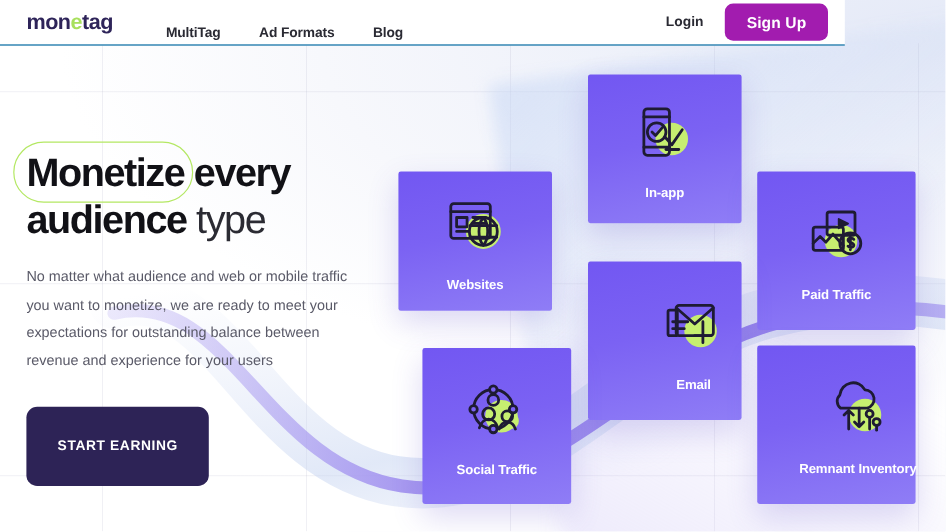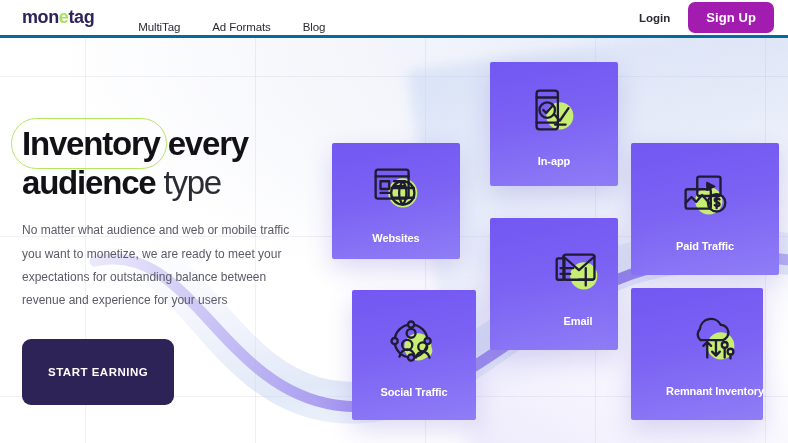--- a/index.html
+++ b/index.html
@@ -34,29 +34,29 @@
   }
   .bg-sheen2 {
     position:absolute; right:-40px; bottom:-70px; width:360px; height:280px;
     background: linear-gradient(30deg, rgba(208,200,246,.45), rgba(240,240,252,0) 70%);
     filter: blur(10px);
   }
   .wave { position:absolute; left:0; bottom:0; width:788px; height:300px; }
 
   
   .header {
-    position: absolute; left:0; top:0; width:788px; height:38px;
+    position: absolute; left:0; top:0; width:704px; height:38px;
     background:#ffffff; z-index: 30;
     display:flex; align-items:center;
-    border-bottom:3px solid #0369a1;
+    border-bottom:1px solid #0369a1;
   }
   .logo { margin-left:22px; font-size:18px; font-weight:700; letter-spacing:-.4px; color:#2e2459; display:flex; align-items:baseline; }
   .logo .grn { color:#a8e05c; font-weight:700; }
   .nav { display:flex; gap:32px; margin-left:44px; }
-  .nav a { font-size:11.5px; font-weight:400; color:#2a2a33; text-decoration:none; letter-spacing:-.1px;margin-top:18px; }
+  .nav a { font-size:11.5px; font-weight:700; color:#2a2a33; text-decoration:none; letter-spacing:-.1px;margin-top:18px; }
   .header-right { margin-left:auto; margin-right:14px; display:flex; align-items:center; gap:18px; }
   .login { font-size:11.5px; font-weight:700; color:#2a2a33; cursor:pointer; }
   .signup {
     background:#a21caf; color:#fff; font-size:13px; font-weight:700;
     padding:8px 18px; border-radius:7px; border:none; cursor:pointer;
     letter-spacing:.1px;
   }
 
   
   .left { position:absolute; left:22px; top:125px; width:300px; z-index:10; }
@@ -84,21 +84,21 @@
     display:flex; flex-direction:column; align-items:center; justify-content:center;
     cursor:pointer;
   }
   .card .icon { width:62px; height:62px; display:block; }
   .card .lbl {
     margin-top:12px; color:#ffffff; font-size:11px; font-weight:700; letter-spacing:-.1px;
     text-align:center; white-space:nowrap;
   }
   .c-websites { left:332px; top:143px; width:128px; height:116px; }
   .c-inapp    { left:490px; top:62px;  width:128px; height:124px; }
-  .c-paid     { left:631px; top:143px; width:148px; height:132px; }
+  .c-paid     { left:631px; top:143px; width:132px; height:132px; }
   .c-email    { left:490px; top:218px; width:128px; height:132px;padding-left:48px; }
   .c-social   { left:352px; top:290px; width:124px; height:130px; }
   .c-remnant  { left:631px; top:288px; width:132px; height:132px;padding-left:36px; }
 </style>
 </head>
 <body>
 
 <div id="page">
 
   <div class="bg-base"></div>
@@ -136,21 +136,21 @@
       <a href="#">Blog</a>
     </nav>
     <div class="header-right">
       <span class="login">Login</span>
       <button class="signup">Sign Up</button>
     </div>
   </div>
 
   <div class="left">
     <h1 class="h1">
-      <span class="pill-wrap"><span>Inventory</span></span><span> every</span><br>
+      <span class="pill-wrap"><span>Monetize</span></span><span> every</span><br>
       <span>audience</span><span class="light"> type</span>
     </h1>
     <p class="sub">No matter what audience and web or mobile traffic you want to monetize, we are ready to meet your expectations for outstanding balance between revenue and experience for your users</p>
     <button class="cta">START EARNING</button>
   </div>
 
   <div class="cards">
 
     <div class="card c-websites">
       <svg class="icon" viewBox="0 0 64 64">

